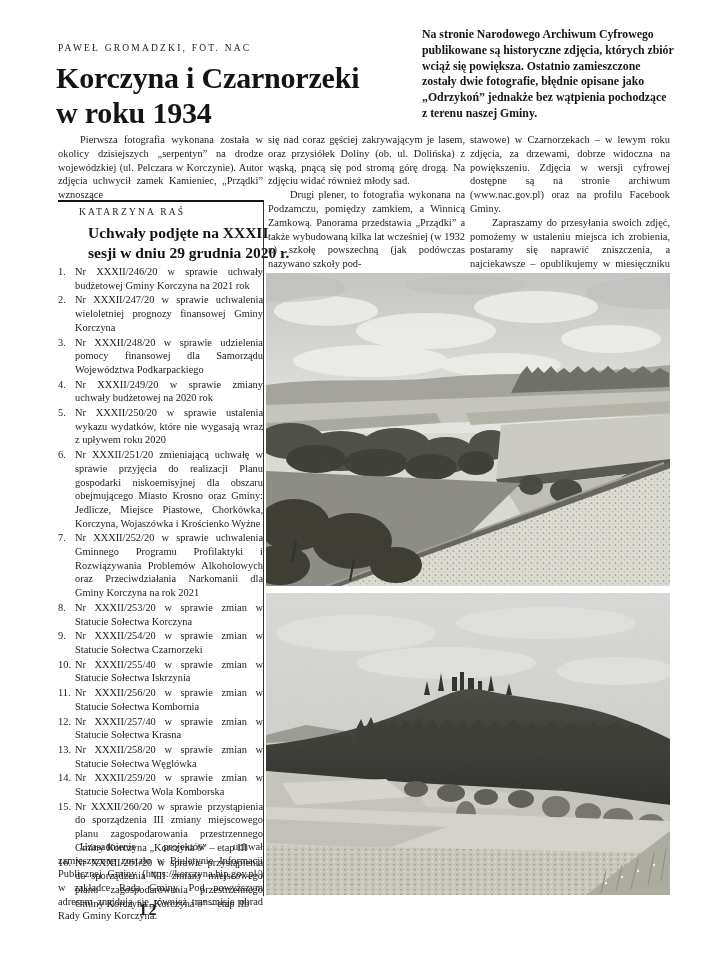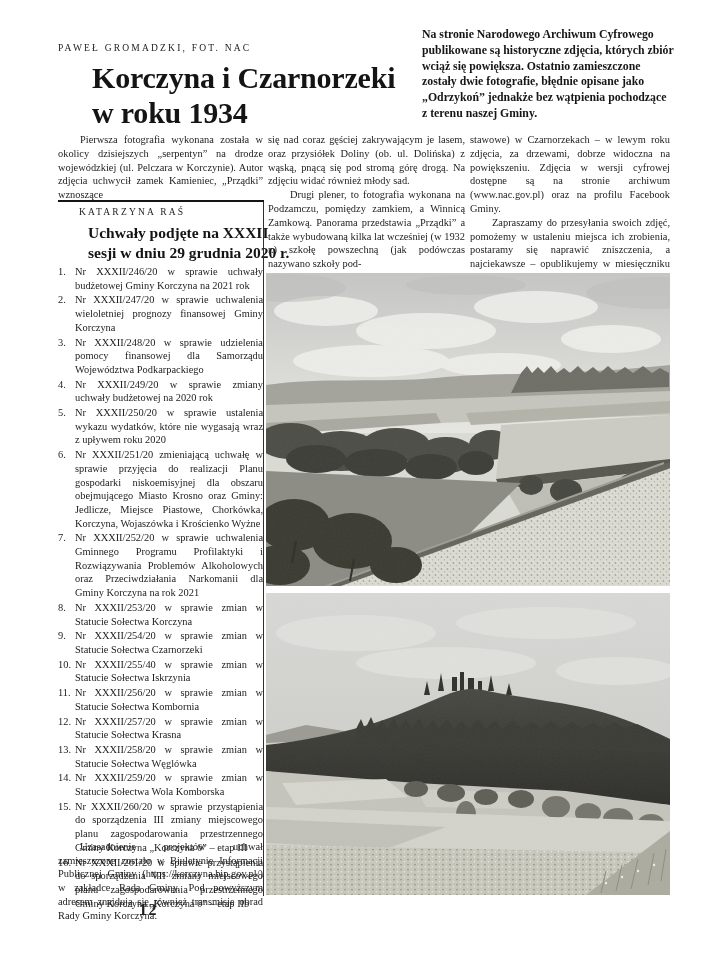--- a/index.html
+++ b/index.html
@@ -26,21 +26,21 @@
   .pagenum{font-size:16px;font-weight:700;letter-spacing:1.5px;margin-left:40px;}
   .photo{display:block;}
 </style>
 </head>
 <body>
 
 <div class="page">
 
   <div class="abs kicker" style="left:58px;top:43px;">PAWEŁ GROMADZKI, FOT. NAC</div>
 
-  <div class="abs title" style="left:56px;top:60px;width:350px;margin-left:36px;">
+  <div class="abs title" style="left:56px;top:60px;width:350px;">
     <div>Korczyna i Czarnorzeki</div>
     <div>w roku 1934</div>
   </div>
 
   <div class="abs body-text" style="left:58px;top:133px;width:205px;">
     <p class="indent">Pierwsza fotografia wykonana została w okolicy dzisiejszych „serpentyn” na drodze wojewódzkiej (ul. Pelczara w Korczynie). Autor zdjęcia uchwycił zamek Kamieniec, „Prządki” wznoszące</p>
   </div>
 
   <div class="abs intro" style="left:422px;top:27px;width:252px;">Na stronie Narodowego Archiwum Cyfrowego publikowane są historyczne zdjęcia, których zbiór wciąż się powiększa. Ostatnio zamieszczone zostały dwie fotografie, błędnie opisane jako „Odrzykoń” jednakże bez wątpienia pochodzące z terenu naszej Gminy.</div>
 
@@ -112,21 +112,21 @@
         <span class="res-text">Nr XXXII/255/40 w sprawie zmian w Statucie Sołectwa Iskrzynia</span>
       </div>
 
       <div class="resolution">
         <span class="res-num">11.</span>
         <span class="res-text">Nr XXXII/256/20 w sprawie zmian w Statucie Sołectwa Kombornia</span>
       </div>
 
       <div class="resolution">
         <span class="res-num">12.</span>
-        <span class="res-text">Nr XXXII/257/20 w sprawie zmian w Statucie Sołectwa Krasna</span>
+        <span class="res-text">Nr XXXII/257/40 w sprawie zmian w Statucie Sołectwa Krasna</span>
       </div>
 
       <div class="resolution">
         <span class="res-num">13.</span>
         <span class="res-text">Nr XXXII/258/20 w sprawie zmian w Statucie Sołectwa Węglówka</span>
       </div>
 
       <div class="resolution">
         <span class="res-num">14.</span>
         <span class="res-text">Nr XXXII/259/20 w sprawie zmian w Statucie Sołectwa Wola Komborska</span>

